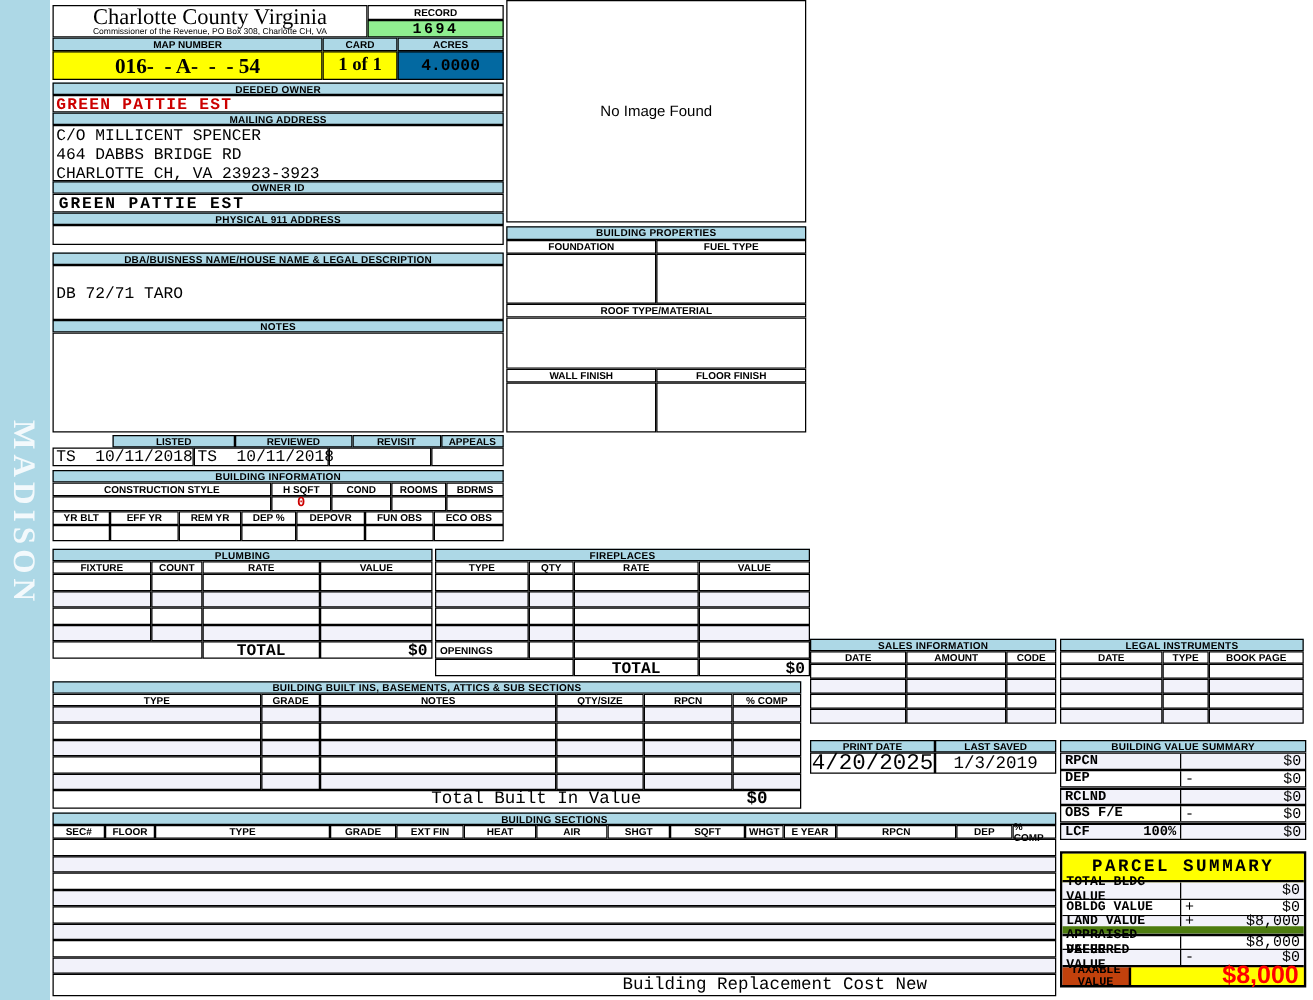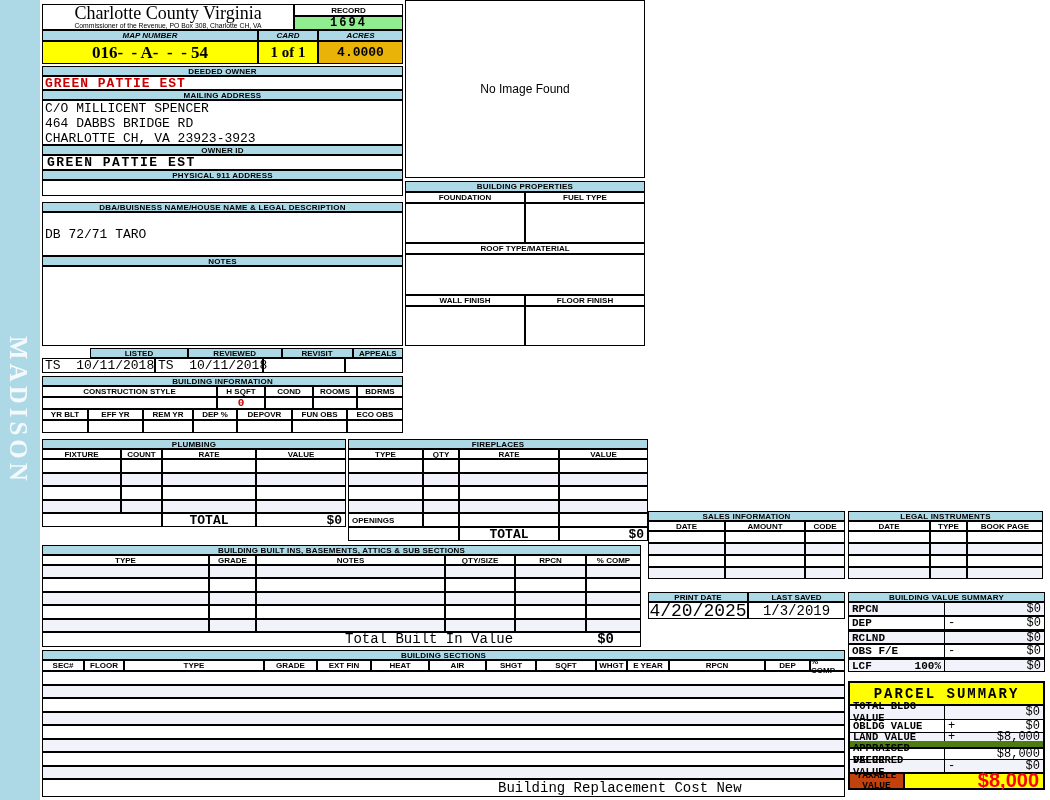--- a/index.html
+++ b/index.html
@@ -61,29 +61,29 @@
   <div class="abs box" style="left:42px;top:4px;width:252px;height:26px;text-align:center;">
     <div style="font-family:'Liberation Serif',serif;font-size:18px;line-height:17px;">Charlotte County Virginia</div>
     <div style="font-size:6.8px;line-height:7px;">Commissioner of the Revenue, PO Box 308, Charlotte CH, VA</div>
   </div>
   <div class="abs" style="left:294px;top:4px;width:109px;height:26px;">
     <div class="wh" style="height:12px;">RECORD</div>
     <div class="mono" style="height:14px;background:#90EE90;border:1px solid #000;display:flex;align-items:center;justify-content:center;font-weight:bold;font-size:12px;letter-spacing:2px;box-sizing:border-box;">1694</div>
   </div>
 
   <div class="abs" style="left:42px;top:30px;width:361px;">
-    <div class="flex" style="height:11px;font-style:italic;">
+    <div class="flex" style="height:11px;">
       <div class="hc" style="width:216px;">MAP NUMBER</div>
       <div class="hc" style="width:60px;">CARD</div>
       <div class="hc" style="width:85px;">ACRES</div>
     </div>
     <div class="flex" style="height:23px;">
       <div class="pre" style="width:216px;background:#FFFF00;border:1px solid #000;display:flex;align-items:center;justify-content:center;font-family:'Liberation Serif',serif;font-weight:bold;font-size:17px;box-sizing:border-box;">016-  - A-  -  - 54</div>
       <div style="width:60px;background:#FFFF00;border:1px solid #000;display:flex;align-items:center;justify-content:center;font-family:'Liberation Serif',serif;font-weight:bold;font-size:15px;box-sizing:border-box;">1 of 1</div>
-      <div class="mono" style="width:85px;background:#eab308;border:1px solid #000;display:flex;align-items:center;justify-content:center;font-weight:bold;font-size:13px;box-sizing:border-box;">4.0000</div>
+      <div class="mono" style="width:85px;background:#0369a1;border:1px solid #000;display:flex;align-items:center;justify-content:center;font-weight:bold;font-size:13px;box-sizing:border-box;">4.0000</div>
     </div>
   </div>
 
   <div class="abs bar" style="left:42px;top:66px;width:361px;height:10px;">DEEDED OWNER</div>
   <div class="abs box mono vlabel redtxt" style="left:42px;top:76px;width:361px;height:14px;">GREEN PATTIE EST</div>
 
   <div class="abs bar" style="left:42px;top:90px;width:361px;height:10px;">MAILING ADDRESS</div>
   <div class="abs box mono" style="left:42px;top:100px;width:361px;height:45px;font-size:13px;line-height:15px;padding-left:2px;">
     <div>C/O MILLICENT SPENCER</div>
     <div>464 DABBS BRIDGE RD</div>

